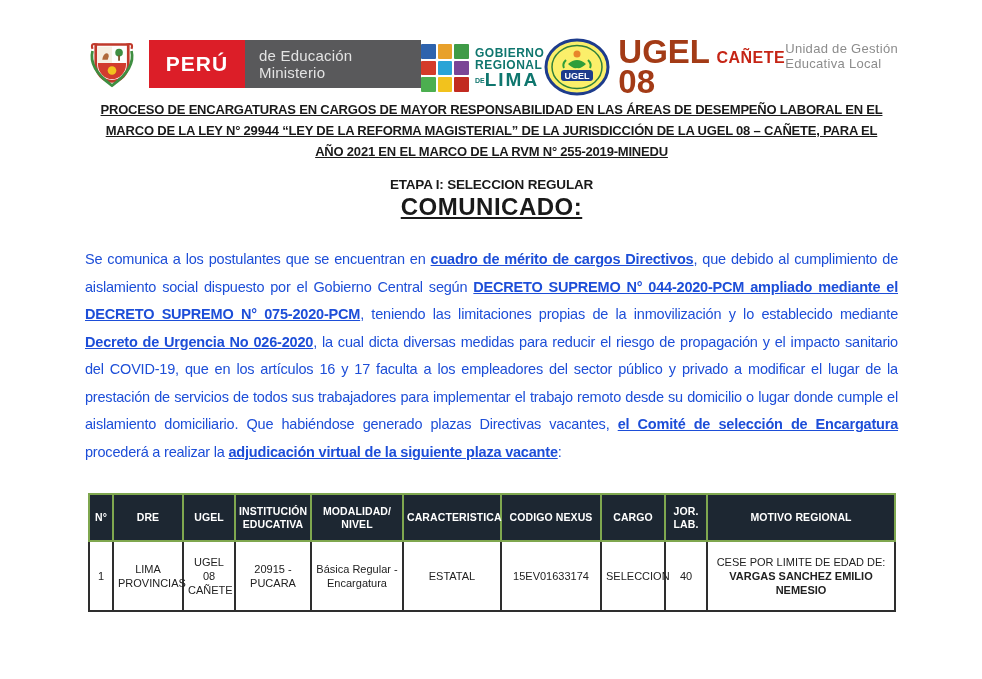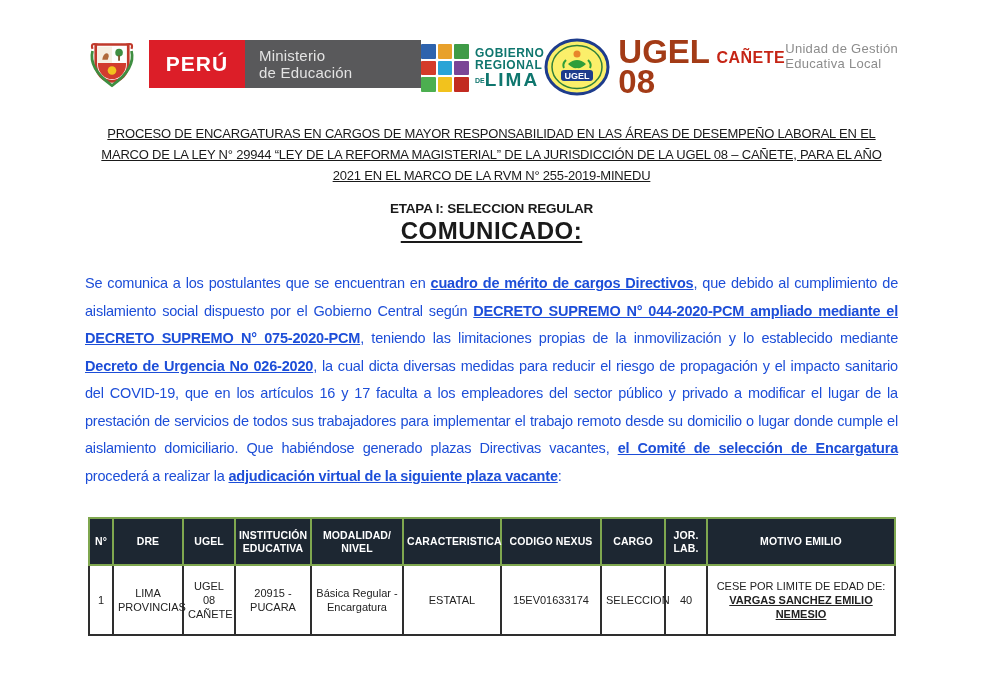--- a/index.html
+++ b/index.html
@@ -58,22 +58,22 @@
   .logo-ugel{display:flex;align-items:center;height:58px;}
   .ugel-emblem{width:66px;height:58px;margin-right:8px;flex:0 0 auto;}
   .ugel-words{display:flex;flex-direction:row;}
   .ugel-title-row{display:flex;align-items:baseline;}
   .ugel-title{font-size:33px;font-weight:bold;color:var(--ugel_maroon);letter-spacing:0px;line-height:30px;}
   .ugel-suffix{font-size:16px;font-weight:bold;color:var(--ugel_red);margin-left:7px;letter-spacing:.5px;}
   .ugel-subtitle{font-size:13px;color:var(--subtitle_gray);margin-top:4px;letter-spacing:.3px;}
 
   
   .doc-title{
-    margin:29px auto 0 auto;max-width:800px;text-align:center;
-    font-size:13px;font-weight:normal;line-height:21px;letter-spacing:-.2px;
+    margin:5px auto 0 auto;max-width:800px;text-align:center;
+    font-size:13px;font-weight:bold;line-height:21px;letter-spacing:-.2px;
     text-decoration:underline;
   }
   .stage{
     margin-top:15px;text-align:center;font-size:13.5px;font-weight:bold;
     letter-spacing:-.2px;
   }
   .announcement{
     margin-top:1px;text-align:center;font-size:24px;font-weight:bold;
     text-decoration:underline;letter-spacing:.5px;
   }
@@ -97,21 +97,21 @@
     font-size:10.5px;font-weight:bold;line-height:13px;
     height:47px;padding:2px 3px;text-align:center;vertical-align:middle;
     letter-spacing:.1px;
   }
   table.vacancy td{
     border:2px solid var(--table_body_border);
     font-size:11px;line-height:14px;height:70px;
     padding:2px 4px;text-align:center;vertical-align:middle;color:#222;
   }
   td.motivo{text-align:left;vertical-align:middle;padding-left:5px;}
-  td.motivo .m2{font-weight:bold;text-decoration:underline;}
+  td.motivo .m2{font-weight:bold;}
 </style>
 </head>
 <body>
 
 <div class="page">
 
   <header class="logos">
 
     <div class="logo-minedu">
       <svg class="coat" viewBox="0 0 44 48">
@@ -122,22 +122,22 @@
         <path d="M13 20 q1 -6 4 -6 q2 0 2 3 l-1 3 z" fill="#B06A3C"></path>
         <rect x="22" y="8" width="13" height="15" fill="#FDFDFD"></rect>
         <circle cx="28.5" cy="13.5" r="3.5" fill="#3E8E41"></circle>
         <rect x="27.7" y="16" width="1.6" height="5" fill="#7A4A21"></rect>
         <path d="M9 23 h26 v1 a13 14 0 0 1 -26 0 z" fill="#D23B2E"></path>
         <circle cx="22" cy="30" r="4" fill="#F2C21D"></circle>
         <path d="M4 12 q-4 16 18 32 q22 -16 18 -32" fill="none" stroke="#3E8E41" stroke-width="2.5"></path>
       </svg>
       <div class="peru-box">PERÚ</div>
       <div class="ministry-box">
+        <span>de Educación</span>
         <span>Ministerio</span>
-        <span>de Educación</span>
       </div>
     </div>
 
     <div class="logo-gore">
       <div class="mosaic">
         <span></span>
           <span></span>
           <span></span>
           <span></span>
           <span></span>
@@ -197,21 +197,21 @@
       <tr>
         <th>N°</th>
         <th>DRE</th>
         <th>UGEL</th>
         <th>INSTITUCIÓN EDUCATIVA</th>
         <th>MODALIDAD/ NIVEL</th>
         <th>CARACTERISTICA</th>
         <th>CODIGO NEXUS</th>
         <th>CARGO</th>
         <th>JOR. LAB.</th>
-        <th>MOTIVO EMILIO</th>
+        <th>MOTIVO REGIONAL</th>
       </tr>
     </thead>
     <tbody>
       <tr>
         <td>1</td>
         <td>LIMA PROVINCIAS</td>
         <td>UGEL 08 CAÑETE</td>
         <td>20915 - PUCARA</td>
         <td>Básica Regular - Encargatura</td>
         <td>ESTATAL</td>

